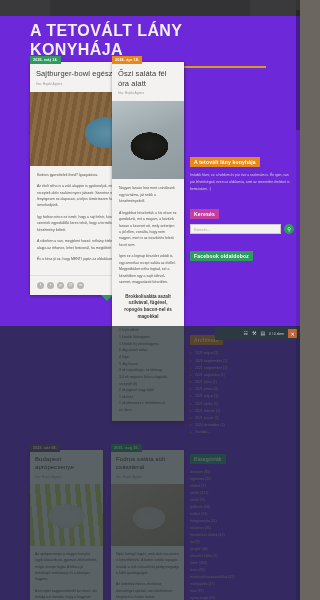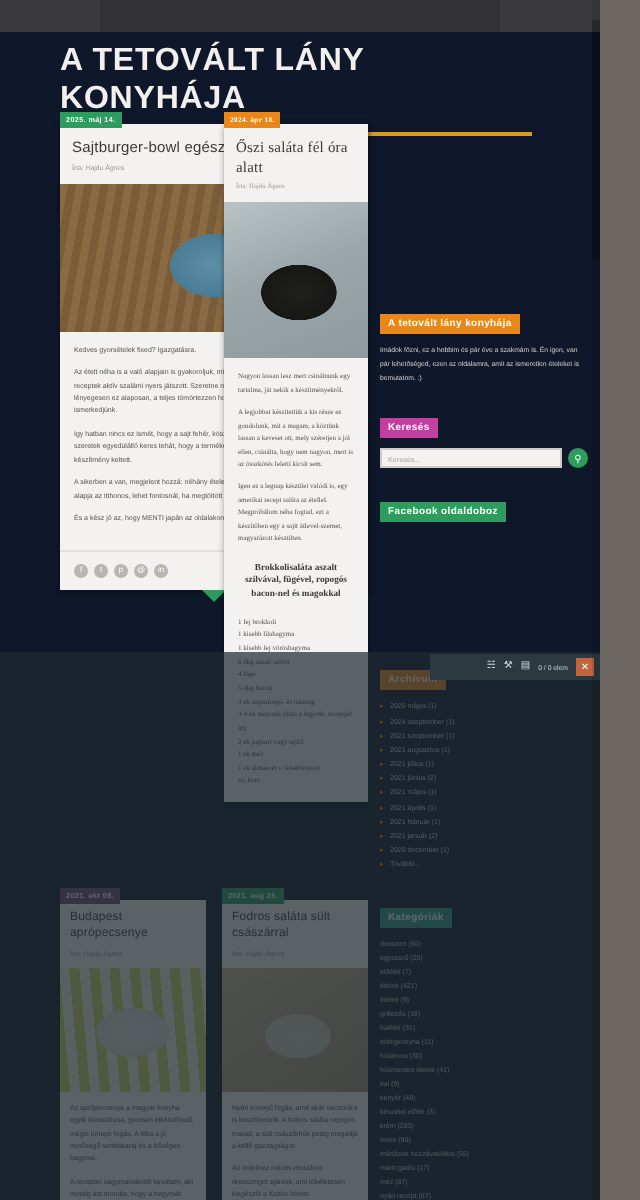--- a/index.html
+++ b/index.html
@@ -2,21 +2,21 @@
 <html><head>
 <meta charset="utf-8">
 <style>
   * { box-sizing: border-box; margin: 0; padding: 0; }
   html, body {
     width: 300px; height: 600px;
     background: #6b6660;
     font-family: "Liberation Sans", sans-serif;
     overflow: hidden;
   }
-  #page { position: relative; width: 300px; height: 600px; overflow: hidden; background: #0f172a; }
+  #page { position: relative; width: 300px; height: 600px; overflow: hidden; background: #6d28d9; }
 
   
   .topbar {
     position: absolute; left: 0; top: 0; width: 300px; height: 16px;
     background: #3a3a3c;
   }
   .topbar-inner { width: 200px; height: 16px; margin: 0 auto; background: #333335; }
 
   
   .site-header { position: absolute; left: 30px; top: 22px; width: 240px; }
@@ -90,21 +90,21 @@
     color: #fff; font-size: 4px; line-height: 1;
   }
   .more { font-size: 4px; color: #2e9c5e; font-weight: bold; }
   .arrow-down {
     position: absolute; left: 50%; bottom: -6px; transform: translateX(-50%);
     width: 0; height: 0; border-left: 6px solid transparent;
     border-right: 6px solid transparent; border-top: 6px solid #2e9c5e;
   }
 
   
-  .col-right { position: absolute; left: 112px; top: 62px; width: 72px; font-family: Liberation Serif, serif; }
+  .col-right { position: absolute; left: 112px; top: 62px; width: 72px; }
 
   
   .sidebar { position: absolute; left: 190px; top: 62px; width: 104px; }
   .widget { margin-bottom: 10px; }
   .widget-title {
     display: inline-block; font-size: 5px; font-weight: bold; color: #fff;
     padding: 2px 4px; letter-spacing: .2px; margin-bottom: 5px;
   }
   .wt-orange { background: #e8881a; }
   .wt-pink { background: #c23fa0; }

